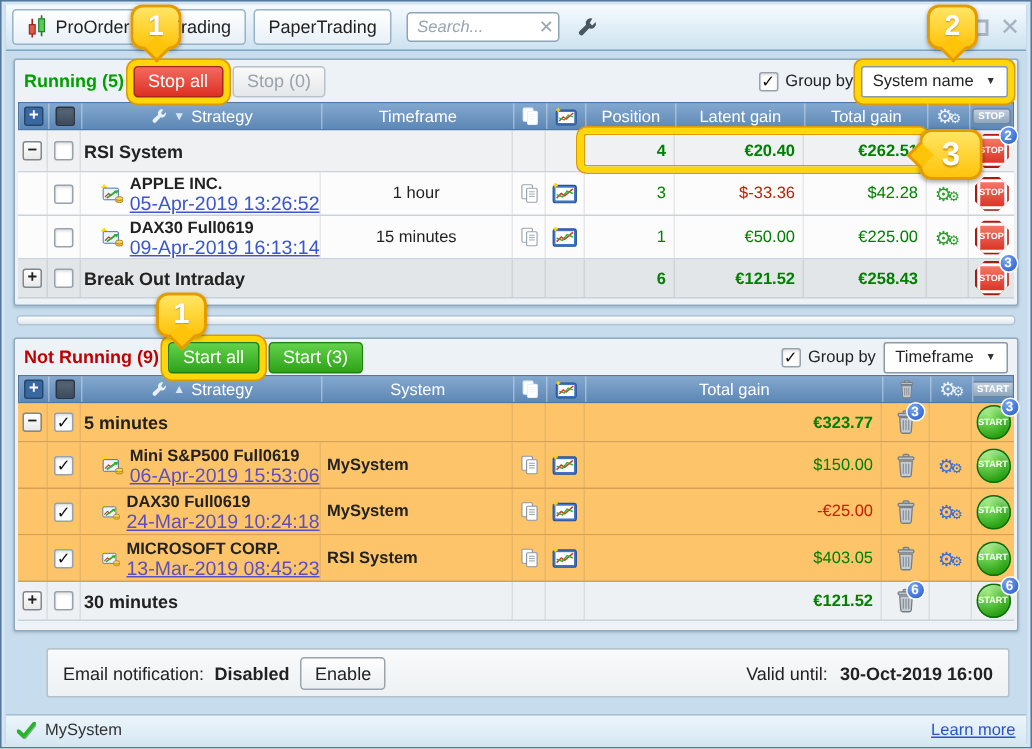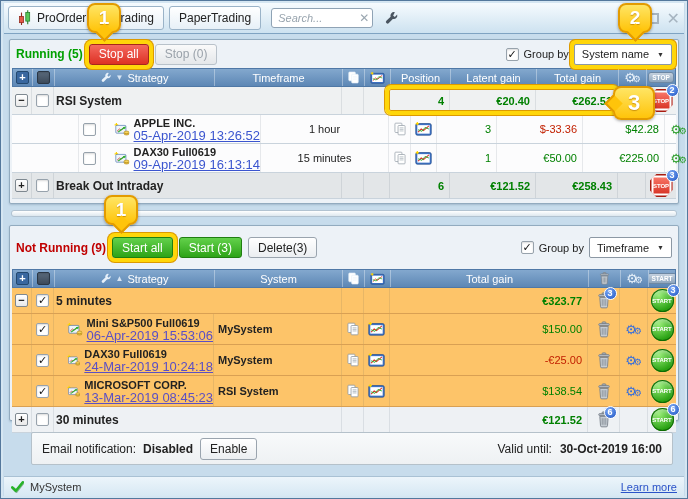--- a/index.html
+++ b/index.html
@@ -28,21 +28,21 @@
   .wc-min { width:11px; height:11px; border:2px solid #a6b4c0; border-radius:50%; }
   .wc-max { width:11px; height:11px; border:2px solid #a6b4c0; }
   .wc-close { font-size:16px; font-weight:bold; color:#a6b4c0; line-height:11px; }
 
   
   .panel { position:absolute; left:8px; right:8px; background:#edf2f7;
     border:1px solid #92abbf; border-radius:2px; box-shadow:0 1px 2px rgba(60,90,120,.25); }
   .p-run { top:38px; height:165px; }
   .p-nr  { top:224px; height:196px; }
   .ptoolbar { display:flex; align-items:center; gap:6px; height:28px; padding:0 6px; font-size:12px; }
-  .p-nr .ptoolbar { height:43px; }
+  .p-nr .ptoolbar { height:24px; }
   .ptitle-run { color:#00a000; font-weight:bold; }
   .ptitle-nr  { color:#c00000; font-weight:bold; }
 
   .btn { height:21px; padding:0 9px; border-radius:3px; font-size:12px;
     display:inline-flex; align-items:center; cursor:pointer; white-space:nowrap; }
   .btn-red   { background:linear-gradient(#f4695e,#dd3124); border:1px solid #a6271a; color:#fff; }
   .btn-green { background:linear-gradient(#63d14b,#2da318); border:1px solid #1f7f10; color:#fff; }
   .btn-grey  { background:linear-gradient(#fafafa,#e4e7ea); border:1px solid #b9c2ca; color:#9aa2aa; }
   .btn-plain { background:linear-gradient(#ffffff,#ebeef1); border:1px solid #9aa4ae; color:#222; }
   .hl { box-shadow:0 0 0 4px #ffd60a, 0 0 0 5px #dd9a00 !important; border-radius:3px; }
@@ -59,21 +59,21 @@
   .cols-r { grid-template-columns:20px 22px 160px 128px 22px 26px 60px 86px 82px 28px 1fr; }
   .cols-n { grid-template-columns:20px 22px 160px 128px 22px 26px 198px 32px 28px 1fr; }
   .gh { display:flex; align-items:center; justify-content:center;
     border-right:1px solid rgba(255,255,255,.35); overflow:hidden; gap:4px; }
   .gh:last-child { border-right:none; }
   .sort { font-size:8px; color:#d9e6f4; }
   .minibadge { background:linear-gradient(#c3d0de,#8fa6bd); border:1px solid #6d88a4;
     border-radius:3px; color:#fff; font-size:6.5px; font-weight:bold; padding:1px 3px; line-height:7px; }
 
   .grow { display:grid; align-items:center; border-bottom:1px solid #c9d3dc; background:#fcfcfd; }
-  .h28 { height:28px; } .h29 { height:29px;padding-left:47px; } .h26 { height:26px; } .h31 { height:31px; }
+  .h28 { height:28px; } .h29 { height:29px; } .h26 { height:26px; } .h31 { height:31px; }
   .bg-grey  { background:#eff1f2; }
   .bg-grey2 { background:#e3e6e8; }
   .bg-light { background:#eef1f4; }
   .bg-orange { background:#fdc469; border-bottom-color:#d9a053; }
 
   .cell { display:flex; align-items:center; justify-content:center; height:100%;
     border-right:1px solid rgba(40,60,80,.10); overflow:visible; }
   .cell:last-child { border-right:none; }
   .gname { grid-column:3/5; justify-content:flex-start; padding-left:2px; font-weight:bold; font-size:12px; }
   .stratcell { justify-content:flex-start; gap:4px; padding-left:13px; }
@@ -426,21 +426,20 @@
     </div>
   </div>
 
   <div class="splitter"></div>
 
   <div class="panel p-nr">
     <div class="ptoolbar">
       <span class="ptitle-nr">Not Running (9)</span>
       <button class="btn btn-green hl">Start all</button>
       <button class="btn btn-green">Start (3)</button>
-      <button class="btn btn-plain">Delete(3)</button>
       <div class="groupby">
         <span class="chk">✓</span>
         <span>Group by</span>
         <div class="dd">
           <span>Timeframe</span>
           <span class="dd-arrow">▼</span>
         </div>
       </div>
     </div>
 
@@ -635,21 +634,21 @@
         <div class="cell">
             <svg class="icon" width="14" height="14" style="color:#8d97a0">
               <use href="#i-copy"></use>
             </svg>
           </div>
         <div class="cell">
             <svg class="icon" width="17" height="14">
               <use href="#i-chart"></use>
             </svg>
           </div>
-        <div class="cell money posv">$138.54</div>
+        <div class="cell money posv">$403.05</div>
         <div class="cell">
             <span class="trash">
               <svg class="icon" width="14" height="17">
                 <use href="#i-trash"></use>
               </svg>
             </span>
           </div>
         <div class="cell">
             <span class="gears gears-blue">
               <span class="gearA">⚙</span>

